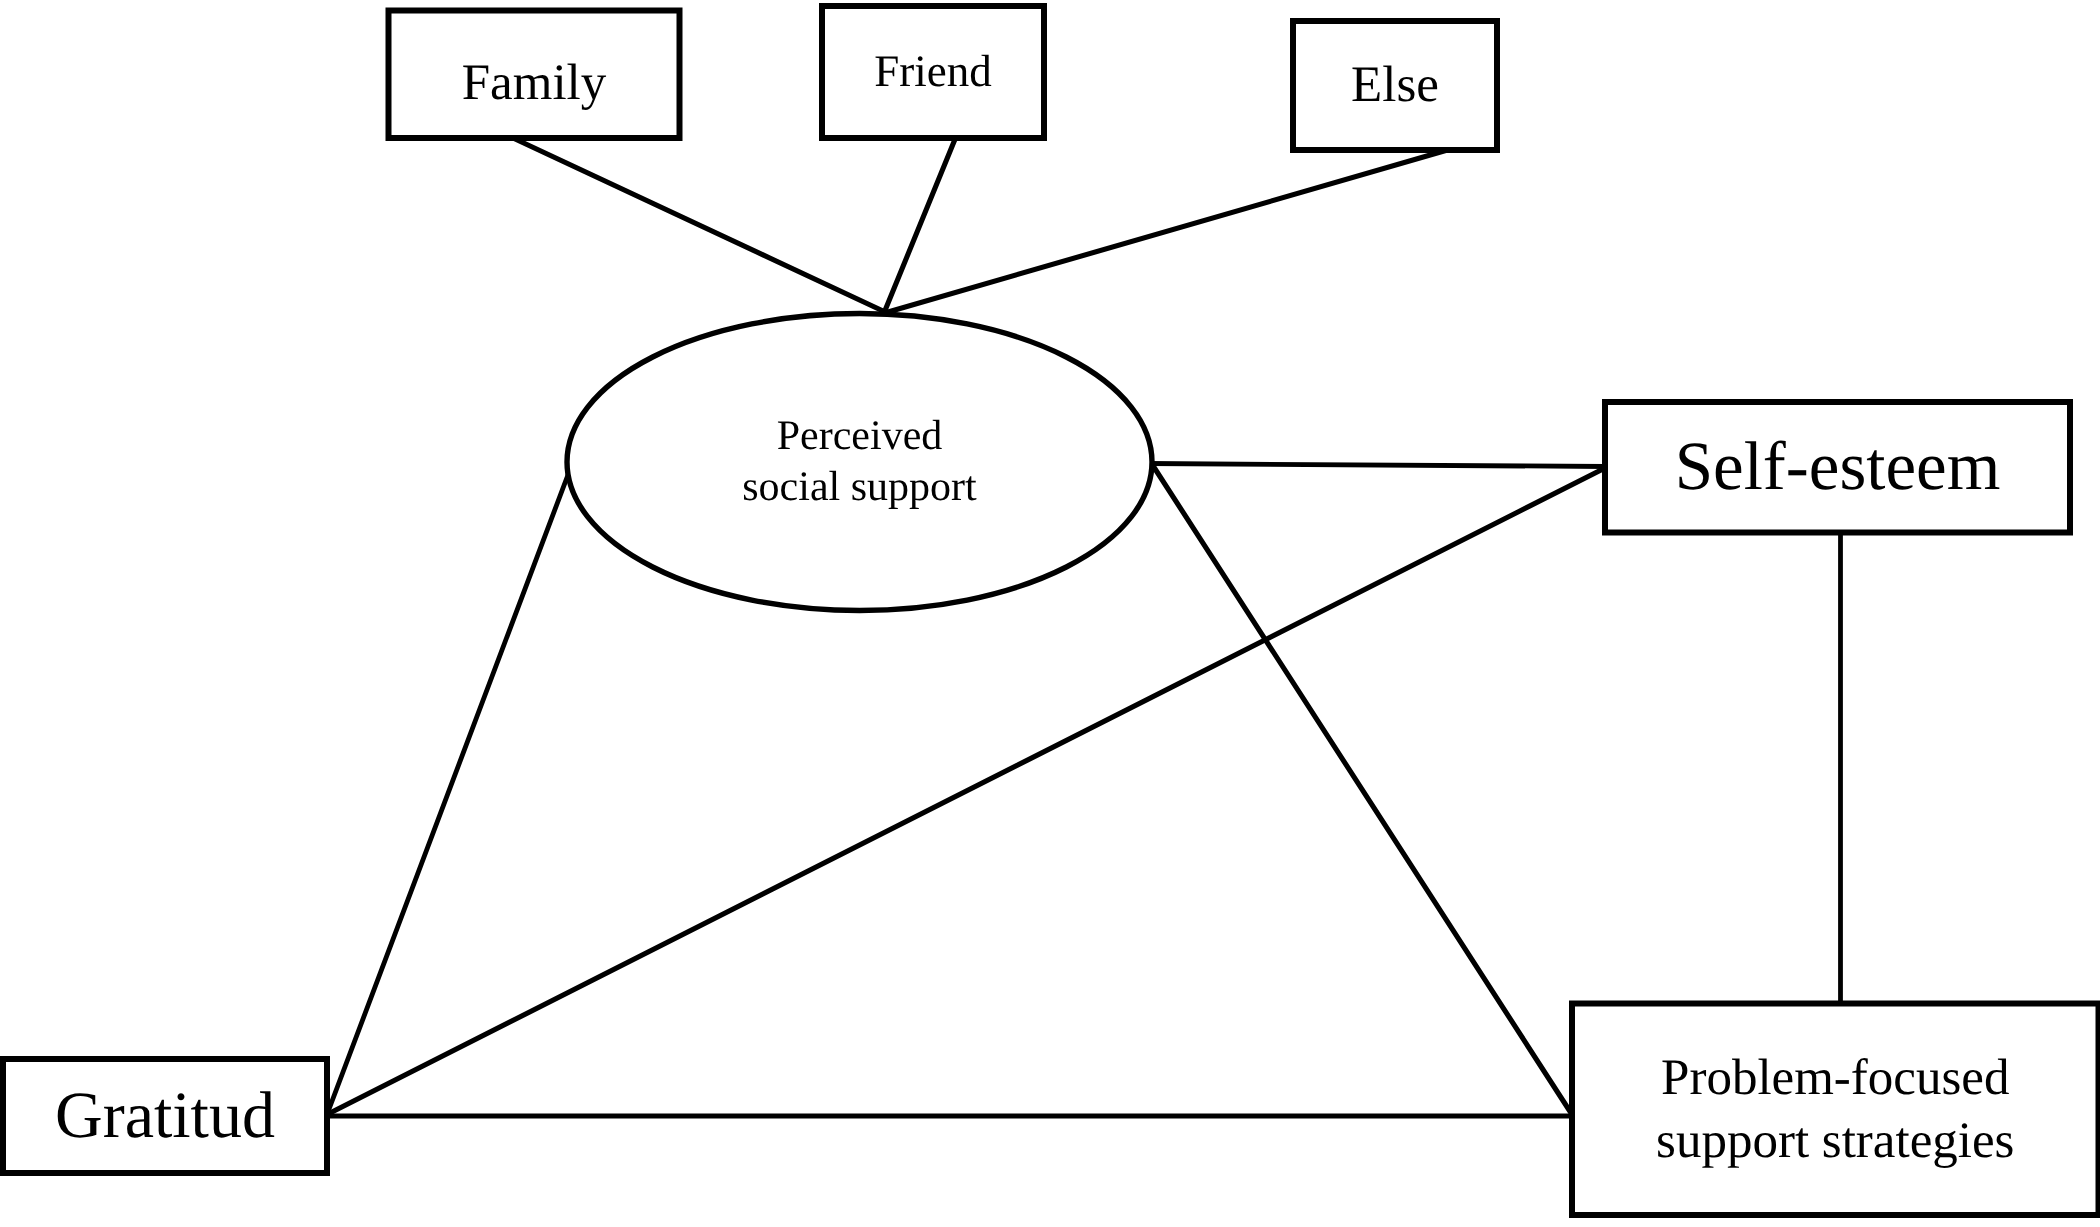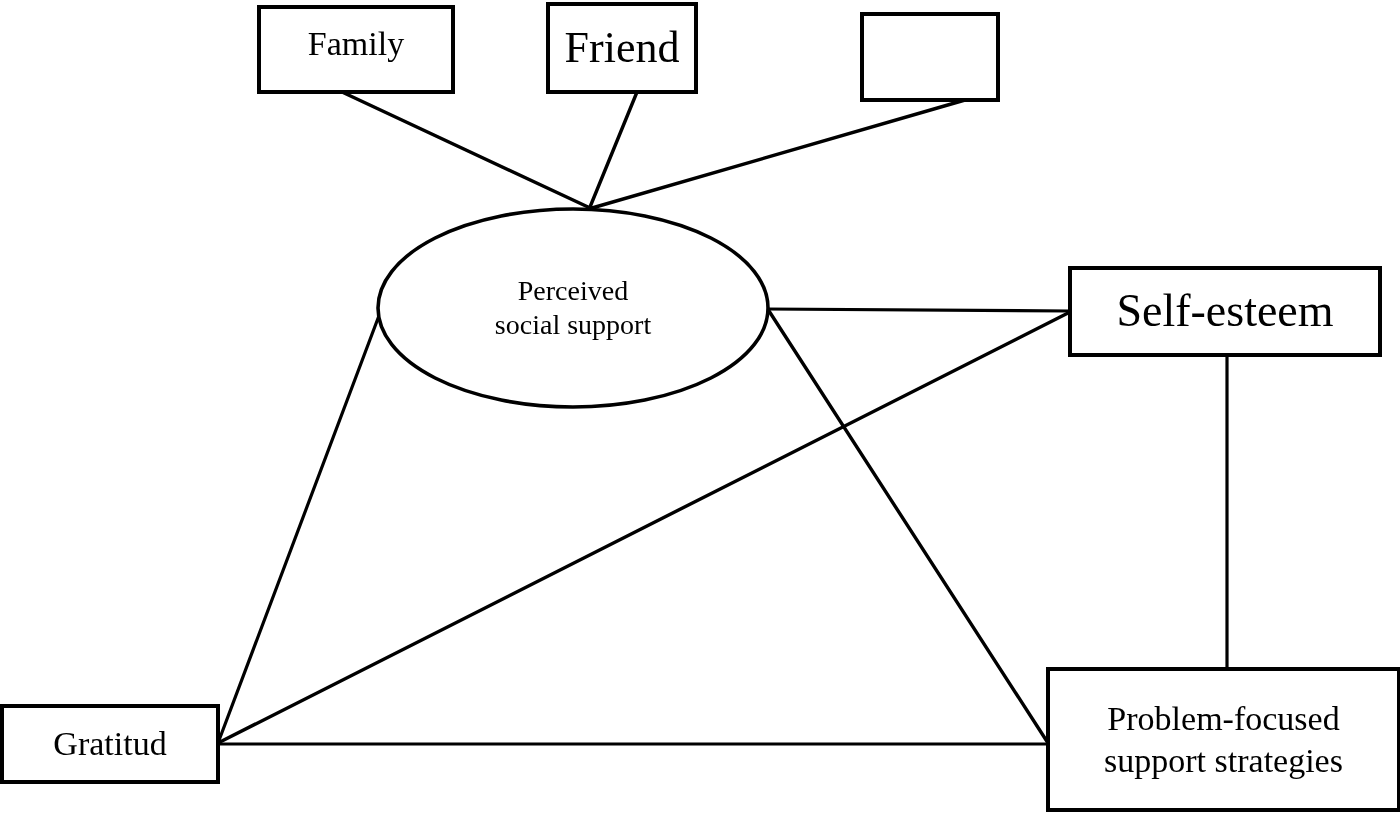--- a/index.html
+++ b/index.html
@@ -64,28 +64,29 @@
       <rect x="259" y="7" width="194" height="85" stroke-width="4"></rect>
       <rect x="548" y="4" width="148" height="88" stroke-width="4"></rect>
       <rect x="862" y="14" width="136" height="86" stroke-width="4"></rect>
       <ellipse cx="573" cy="308" rx="195" ry="99" stroke-width="3.6"></ellipse>
       <rect x="1070" y="268" width="310" height="87" stroke-width="4"></rect>
       <rect x="2" y="706" width="216" height="76" stroke-width="4"></rect>
       <rect x="1048" y="669" width="351" height="141" stroke-width="4"></rect>
     </g>
   </svg>
 
-  <div class="node-label" style="left:259px; top:1px; width:194px; height:85px; font-size:34px;">Family</div>
+  <div class="node-label" style="left:259px; top:13px; width:194px; height:85px; font-size:34px;">Family</div>
 
-  <div class="node-label" style="left:548px; top:4px; width:148px; height:88px; font-size:44px;">Friend</div>
+  <div class="node-label" style="left:548px; top:4px; width:148px; height:88px; font-size:30px;">Friend</div>
 
+  <div class="node-label" style="left:862px; top:14px; width:136px; height:86px; font-size:34px;">Else</div>
 
   <div class="node-label" style="left:378px; top:209px; width:390px; height:198px; font-size:28px;">Perceived
 social support</div>
 
   <div class="node-label" style="left:1070px; top:268px; width:310px; height:87px; font-size:46px;">Self-esteem</div>
 
-  <div class="node-label" style="left:2px; top:706px; width:216px; height:76px; font-size:34px;">Gratitud</div>
+  <div class="node-label" style="left:2px; top:706px; width:216px; height:76px; font-size:44px;">Gratitud</div>
 
   <div class="node-label" style="left:1048px; top:669px; width:351px; height:141px; font-size:34px;">Problem-focused
 support strategies</div>
 
 </div>
 
 </body></html>

